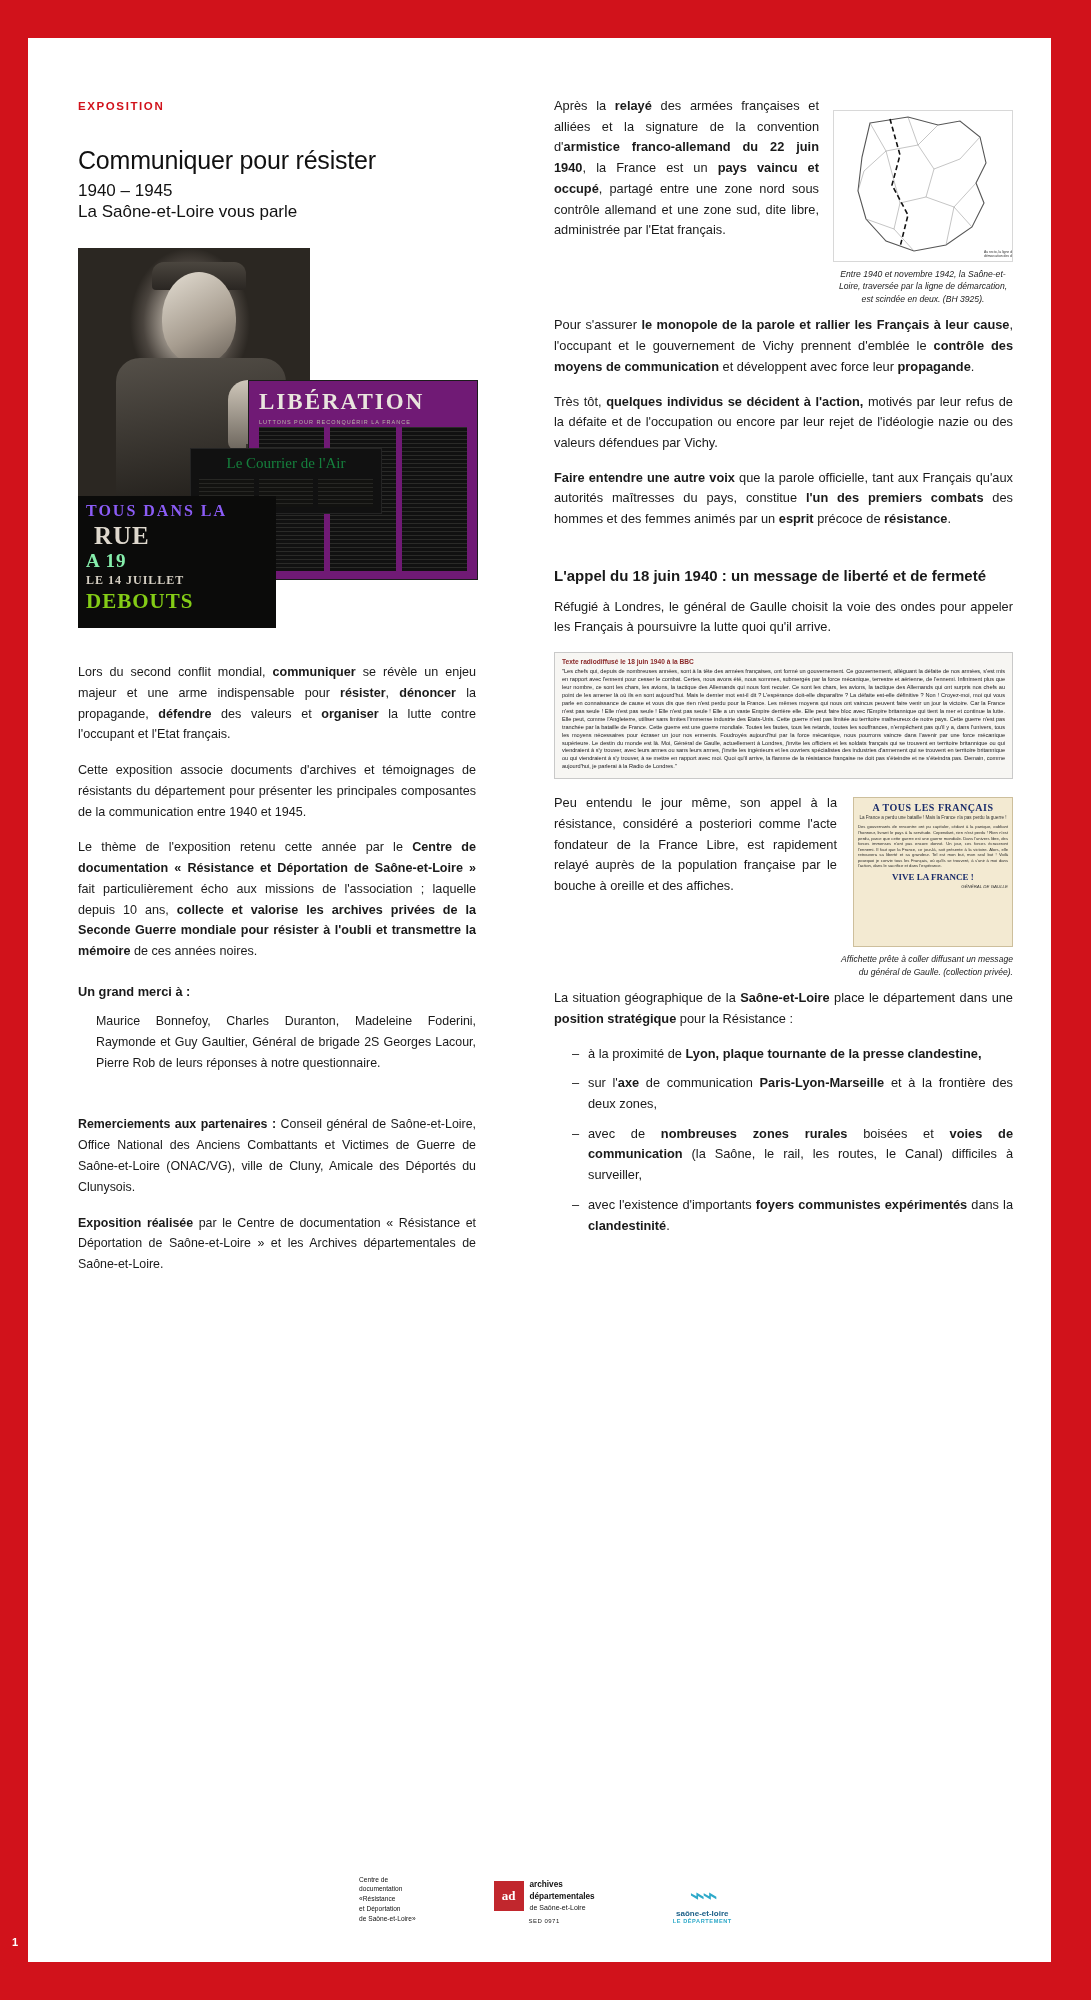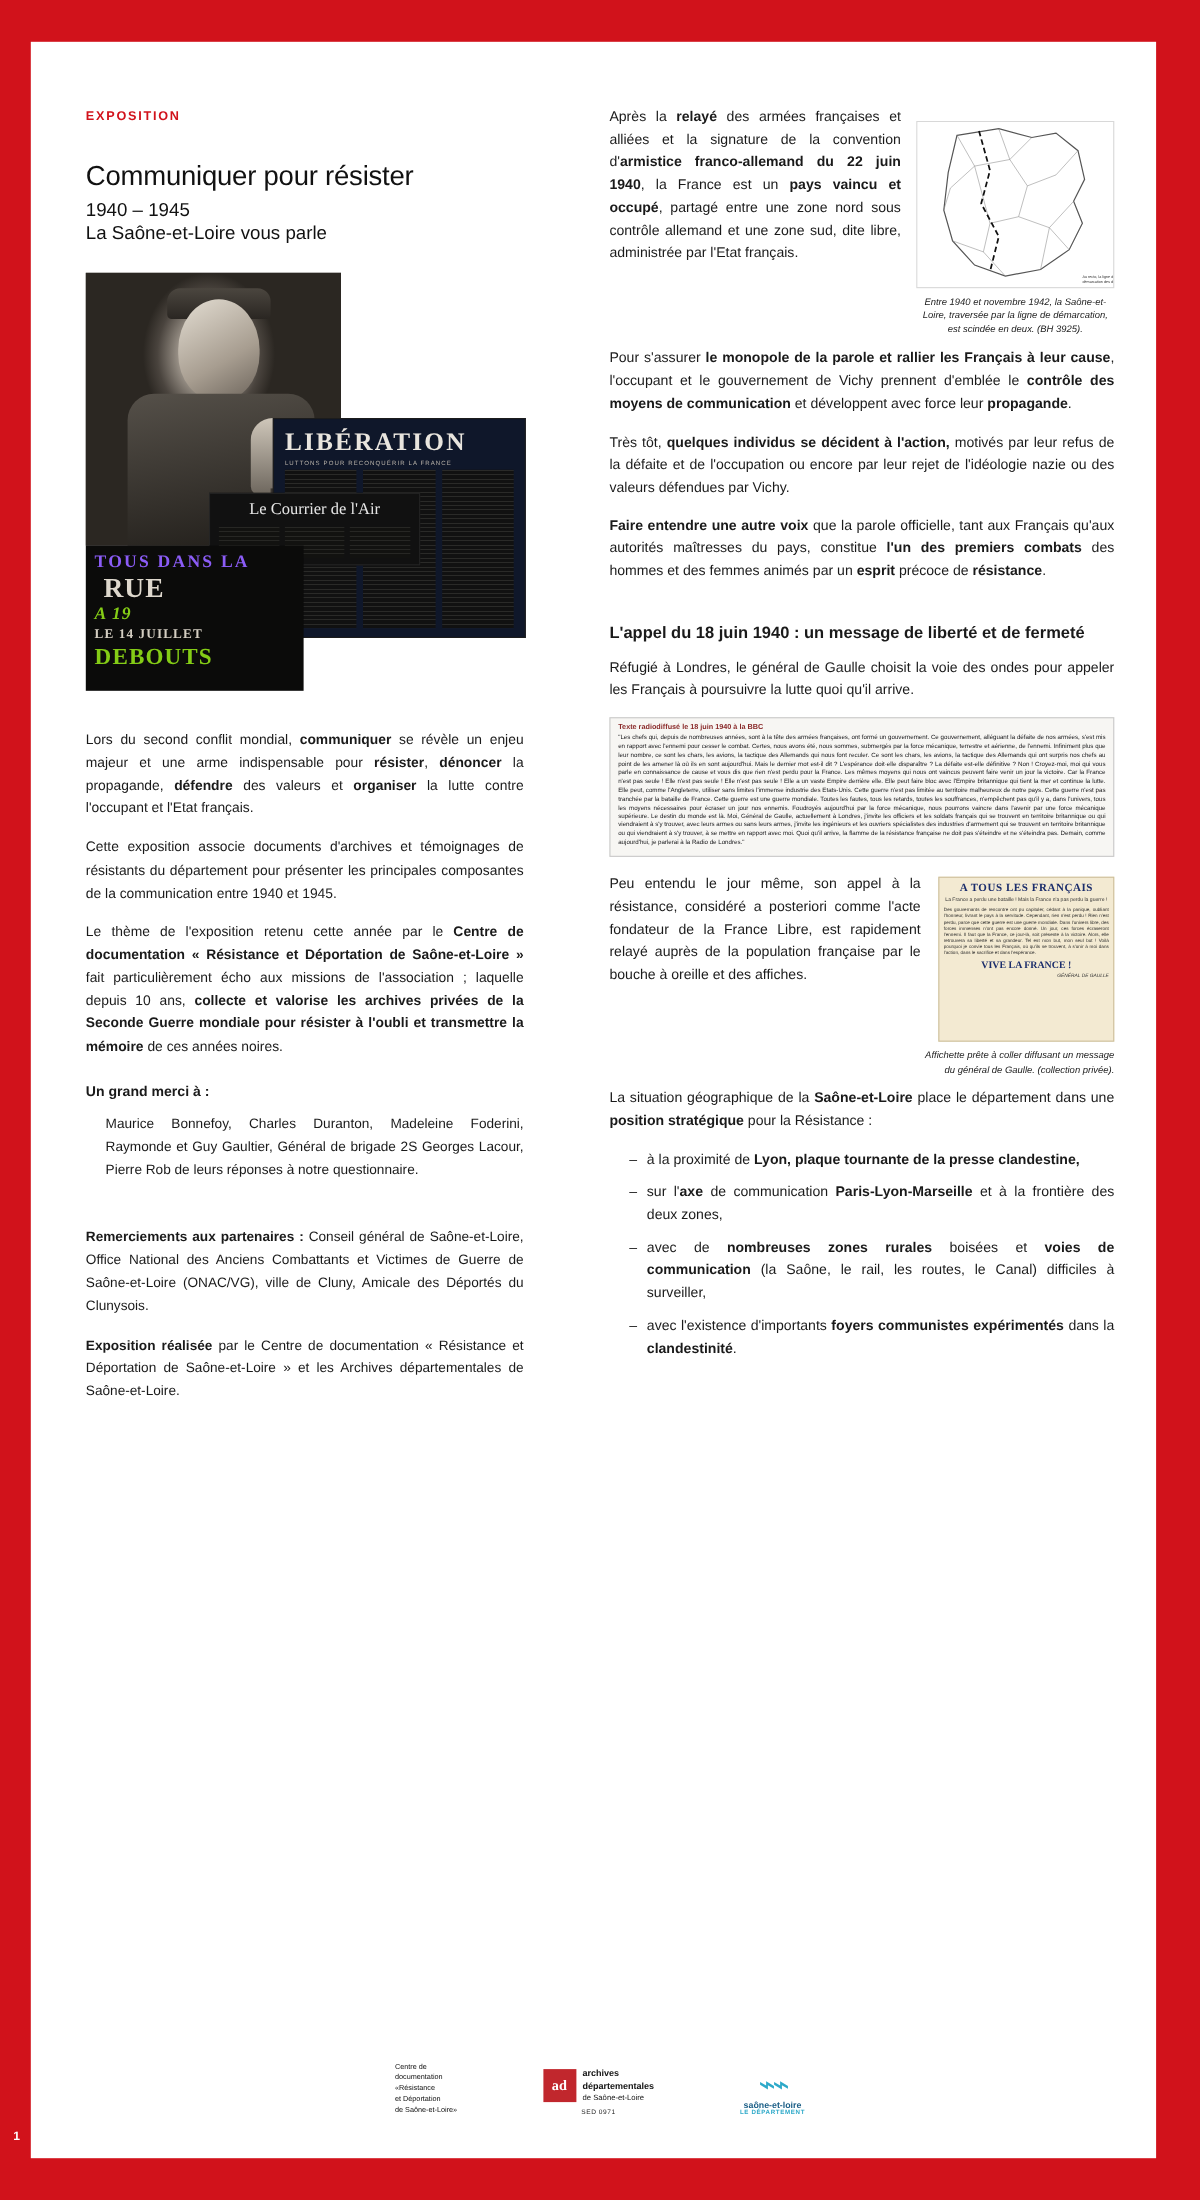--- a/index.html
+++ b/index.html
@@ -87,21 +87,21 @@
     position:absolute; left:150px; top:132px; width:44px; height:70px;
     background:linear-gradient(180deg,#cfc7ba,#6d665d);
     border-radius:20px 20px 8px 8px;
   }
   .dg-mic-stem {
     position:absolute; left:168px; top:196px; width:8px; height:52px;
     background:#3a352f;
   }
   .ph-liberation {
     left:170px; top:132px; width:230px; height:200px;
-    background:#0f172a;
+    background:#701a75;
     border:1px solid #1c1c1c;
   }
   .lib-title {
     color:#e9e5de;
     font-family:"Liberation Serif", serif;
     font-weight:bold;
     font-size:23px;
     letter-spacing:2px;
     padding:8px 0 0 10px;
   }
@@ -115,38 +115,38 @@
     position:absolute; left:10px; top:46px; right:10px; bottom:8px;
     display:flex; gap:6px;
   }
   .lib-c { flex:1; background:repeating-linear-gradient(180deg,#2a2a28 0 1px,#111 1px 4px); }
   .ph-courrier {
     left:112px; top:200px; width:192px; height:66px;
     background:#111;
     border:1px solid #242424;
   }
   .cour-t {
-    color:#e5e5e5;
+    color:#15803d;
     font-family:"Liberation Serif", serif;
     font-size:15px;
     text-align:center;
     padding-top:6px;
   }
   .cour-b {
     position:absolute; left:8px; top:30px; right:8px; bottom:6px;
     display:flex; gap:5px;
   }
   .cour-b div { flex:1; background:repeating-linear-gradient(180deg,#272724 0 1px,#121210 1px 4px); }
   .ph-affiche {
     left:0; top:248px; width:198px; height:132px;
     background:#0b0b0a;
   }
   .aff-l1 { color:#8b5cf6; font-family:"Liberation Serif",serif; font-weight:bold; font-size:16px; letter-spacing:2px; padding:6px 0 0 8px; }
   .aff-l2 { color:#ded8cd; font-family:"Liberation Serif",serif; font-weight:bold; font-size:25px; letter-spacing:1px; padding:2px 0 0 16px; }
-  .aff-l3 { color:#84cc16; font-family:"Liberation Serif",serif; font-weight:bold; font-size:16px; letter-spacing:1px; padding:0 0 0 8px;font-style:italic; }
+  .aff-l3 { color:#86efac; font-family:"Liberation Serif",serif; font-weight:bold; font-size:19px; letter-spacing:1px; padding:0 0 0 8px; }
   .aff-l4 { color:#d4cec2; font-family:"Liberation Serif",serif; font-weight:bold; font-size:12px; letter-spacing:1px; padding:1px 0 0 8px; }
   .aff-l5 { color:#84cc16; font-family:"Liberation Serif",serif; font-weight:bold; font-size:21px; letter-spacing:1px; padding:1px 0 0 8px; }
 
   .left-body { padding:0 44px 0 50px; }
   .left-body p {
     font-size:12.6px;
     line-height:1.65;
     text-align:justify;
     margin:0 0 15px 0;
   }

